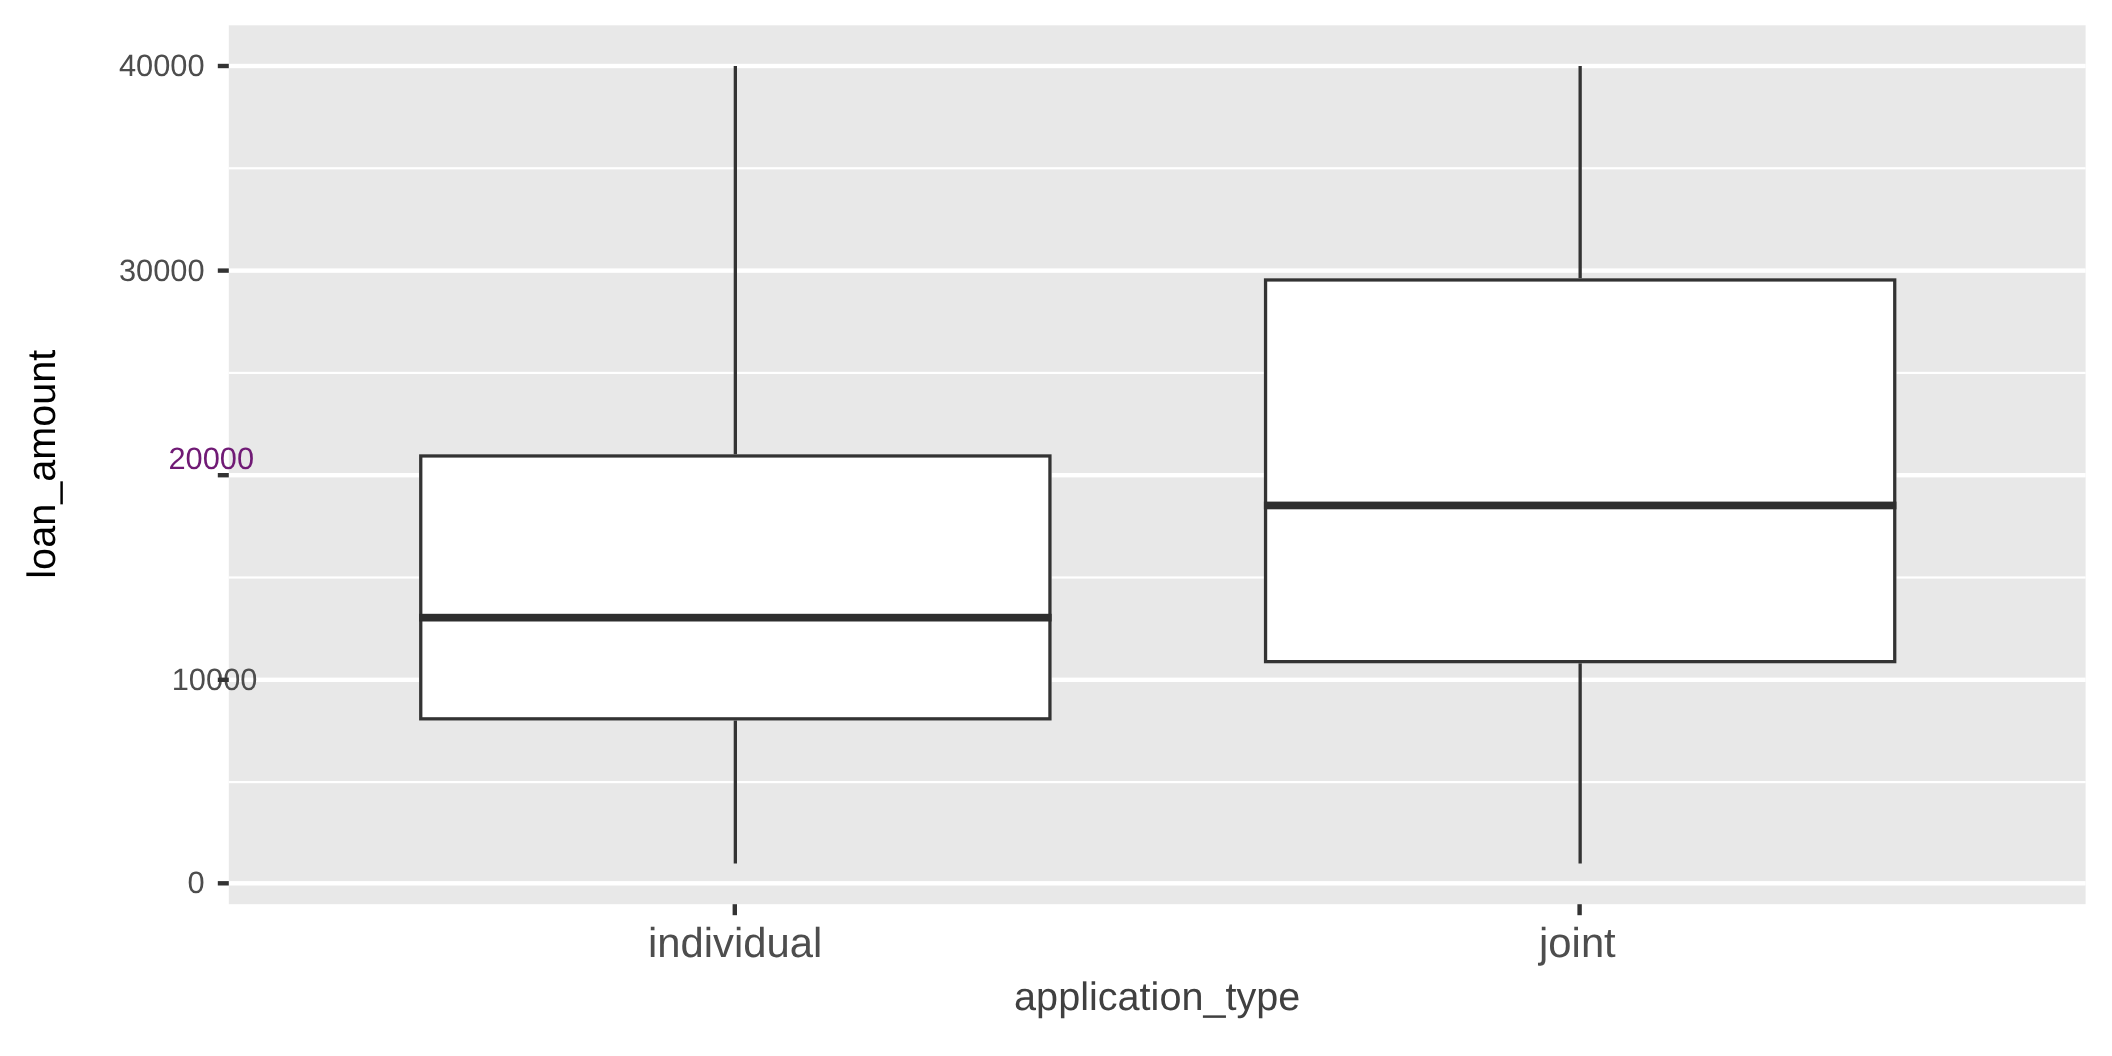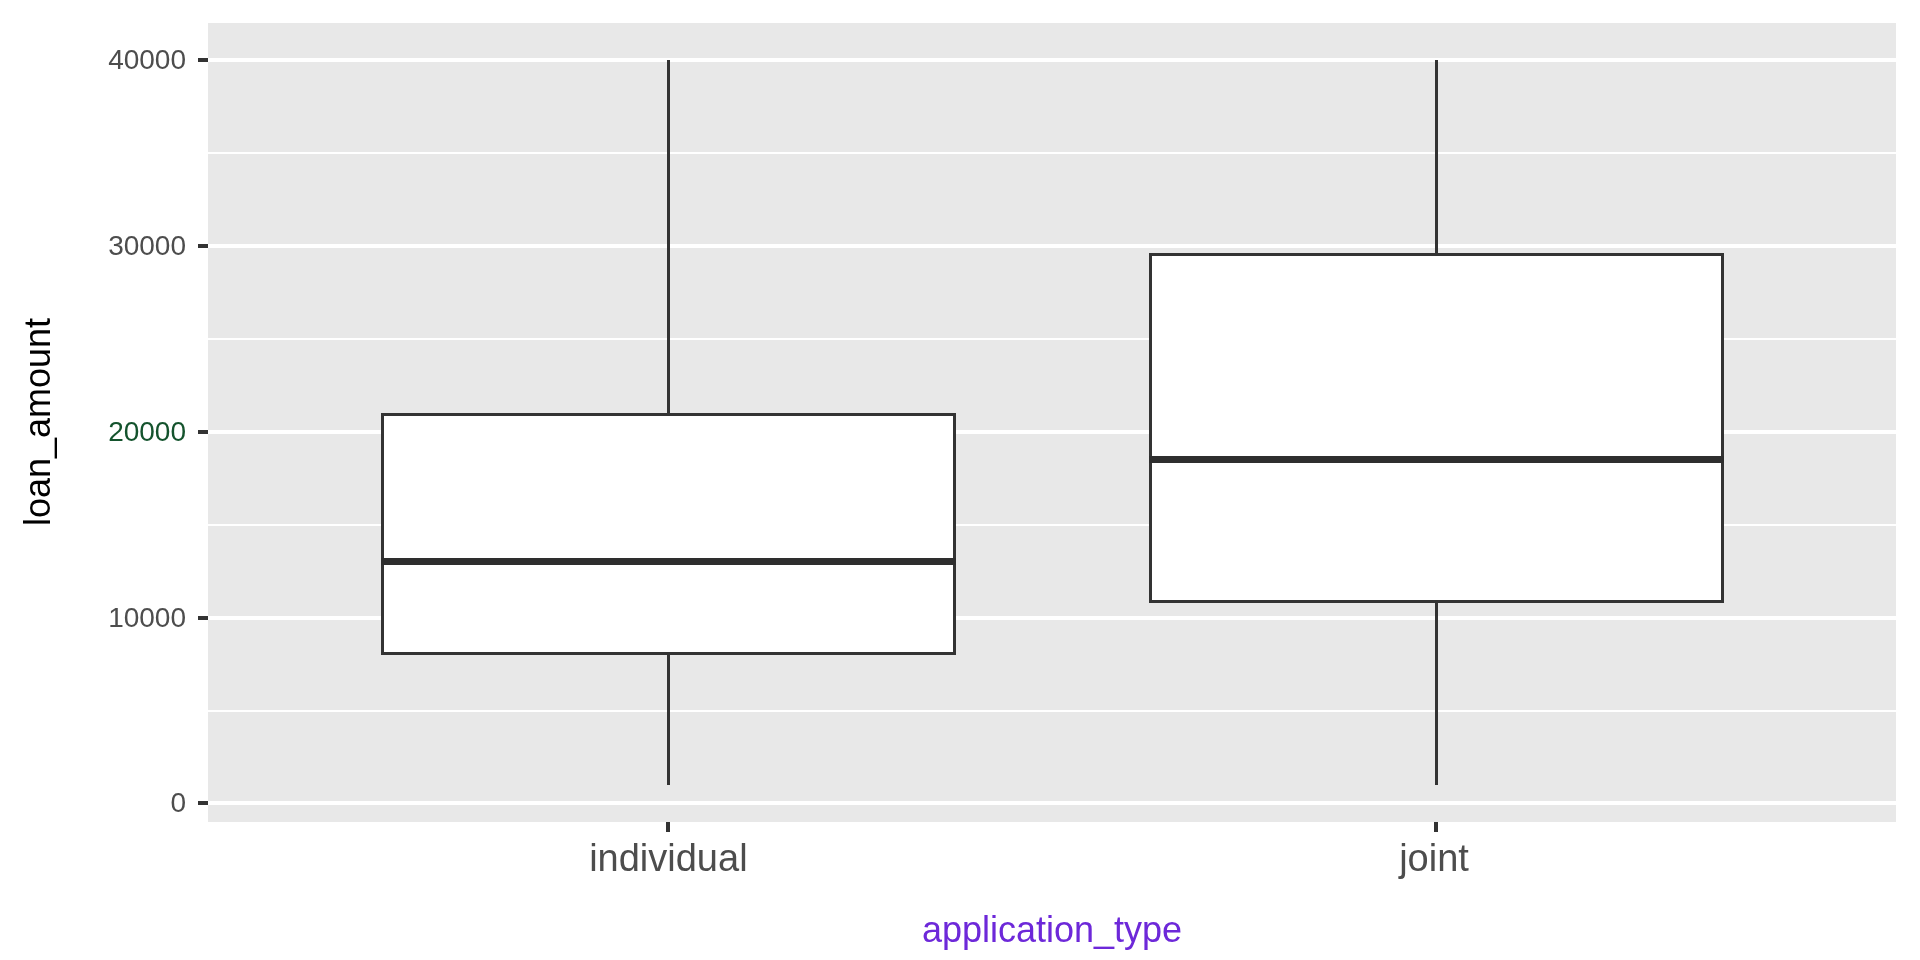--- a/index.html
+++ b/index.html
@@ -100,27 +100,27 @@
       <div class="whisker" style="left: 458.5px; width: 3px; top: 37.1628px; height: 724.674px; background: rgb(51, 51, 51);"></div>
       <div class="bp-box" style="left: 172.5px; width: 575px; top: 390.209px; height: 241.558px; background: rgb(255, 255, 255); border: 3px solid rgb(51, 51, 51);"></div>
       <div class="median" style="left: 172.5px; width: 575px; top: 535.36px; height: 7px; background: rgb(46, 46, 46);"></div>
       <div class="whisker" style="left: 1226.5px; width: 3px; top: 37.1628px; height: 724.674px; background: rgb(51, 51, 51);"></div>
       <div class="bp-box" style="left: 940.5px; width: 575px; top: 230.409px; height: 349.33px; background: rgb(255, 255, 255); border: 3px solid rgb(51, 51, 51);"></div>
       <div class="median" style="left: 940.5px; width: 575px; top: 433.163px; height: 7px; background: rgb(46, 46, 46);"></div>
     </div>
   <div id="axes">
       <div class="y-tick-label" style="top: 785.419px; color: rgb(77, 77, 77);">0</div>
       <div class="y-tick-mark" style="top: 801.419px; background: rgb(51, 51, 51);"></div>
-      <div class="y-tick-label" style="top: 599.605px; color: rgb(77, 77, 77);">10000</div>
+      <div class="y-tick-label" style="top: 599.605px; color: rgb(77, 77, 77); padding-left: 48px;">10000</div>
       <div class="y-tick-mark" style="top: 615.605px; background: rgb(51, 51, 51);"></div>
-      <div class="y-tick-label" style="top: 414px; color: #14532d;">20000</div>
+      <div class="y-tick-label" style="top: 399px; color: #701a75; margin-left: 45px;">20000</div>
       <div class="y-tick-mark" style="top: 429.791px; background: rgb(51, 51, 51);"></div>
       <div class="y-tick-label" style="top: 227.977px; color: rgb(77, 77, 77);">30000</div>
       <div class="y-tick-mark" style="top: 243.977px; background: rgb(51, 51, 51);"></div>
       <div class="y-tick-label" style="top: 42.1628px; color: rgb(77, 77, 77);">40000</div>
       <div class="y-tick-mark" style="top: 58.1628px; background: rgb(51, 51, 51);"></div>
       <div class="x-tick-mark" style="left: 666.364px; top: 822px; background: rgb(51, 51, 51);"></div>
       <div class="x-tick-label" style="left: 668.364px; top: 840px; color: rgb(77, 77, 77);">individual</div>
       <div class="x-tick-mark" style="left: 1433.64px; top: 822px; background: rgb(51, 51, 51);"></div>
       <div class="x-tick-label" style="left: 1434px; top: 840px; color: rgb(77, 77, 77);">joint</div>
     </div>
-  <div class="axis-title-x" style="color: #6d28d9; margin-top: 24px;">application_type</div>
+  <div class="axis-title-x" style="color: #404040;">application_type</div>
 </div>
 
 </body></html>

